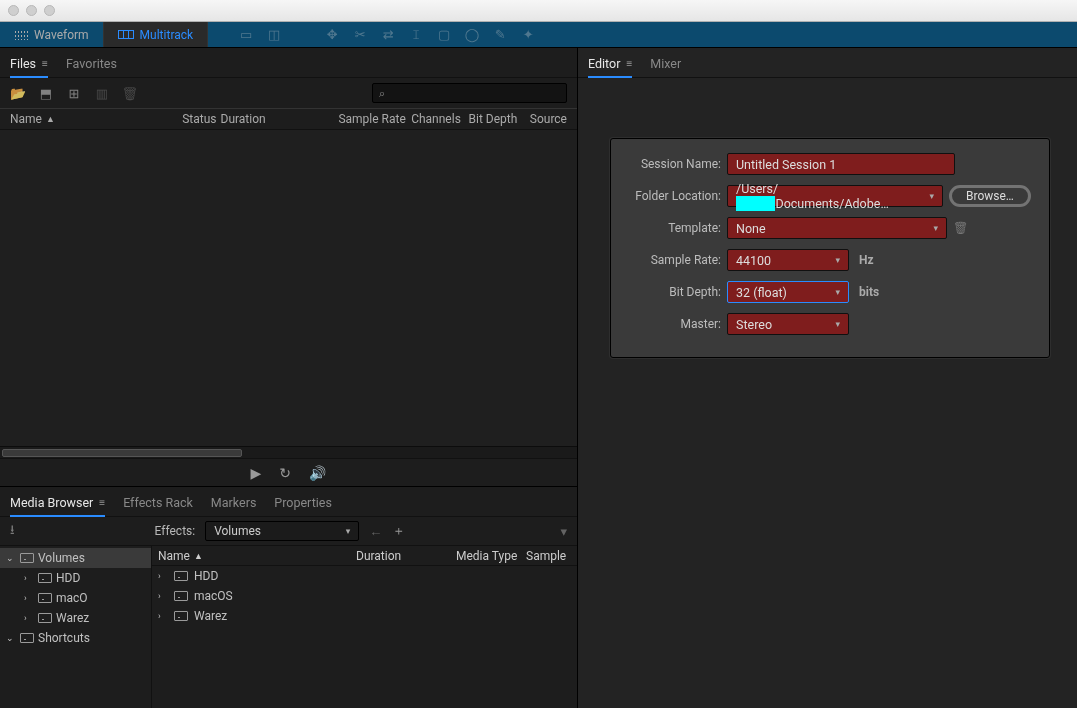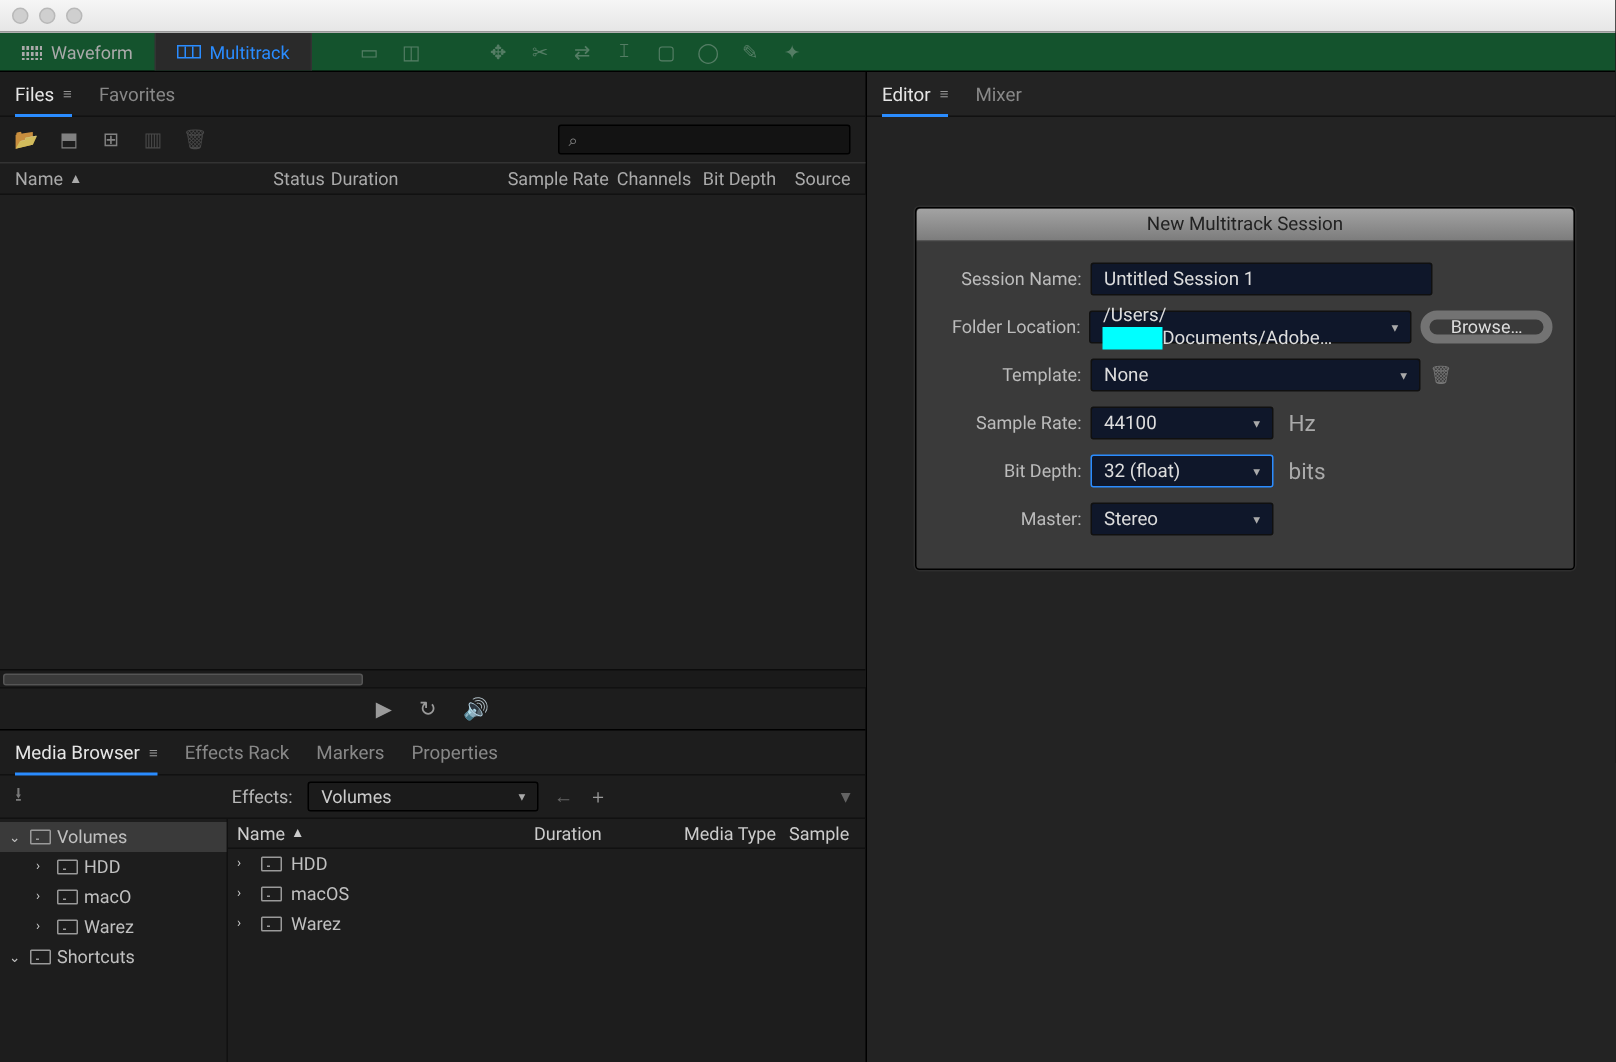--- a/index.html
+++ b/index.html
@@ -25,21 +25,21 @@
   }
   .traffic-light {
     width: 11px; height: 11px; border-radius: 50%;
     background: #cfcfcf; border: 0.5px solid #b8b8b8;
   }
   
   .topbar {
     height: 26px;
     display: flex;
     align-items: stretch;
-    background: #14532d;
+    background: #0c4a6e;
     border-bottom: 1px solid #000;
   }
   .mode-tab {
     display: inline-flex;
     align-items: center;
     gap: 6px;
     padding: 0 14px;
     font-size: 12px;
     color: #aaa;
     border-right: 1px solid #333;
@@ -323,48 +323,48 @@
     margin-bottom: 10px;
     gap: 6px;
   }
   .dlg-label {
     width: 96px;
     text-align: right;
     color: #bcbcbc;
     font-size: 12px;
   }
   .dlg-input, .dlg-select {
-    background: #0f172a;
+    background: #7f1d1d;
     border: 1px solid #101010;
     height: 22px;
     color: #ddd;
     font-size: 12.5px;
     padding: 0 8px;
     border-radius: 2px;
     display: flex;
     align-items: center;
     justify-content: space-between;
   }
   .dlg-input { width: 228px; }
   .dlg-select { width: 220px; }
   .dlg-select.small { width: 122px; }
   .dlg-select.highlight { border: 1px solid #2a8cff; }
   .chev { font-size: 9px; color: #aaa; }
   .browse-btn, .dlg-btn {
     height: 22px;
     padding: 0 14px;
-    border: 6px solid #737373;
+    border: 3px solid #737373;
     border-radius: 12px;
     background: transparent;
     color: #ddd;
     font-size: 12px;
     display:inline-flex; align-items:center;
   }
   .dlg-btn.primary { border: 1.5px solid #e6e6e6; font-weight: 500; width:80px; justify-content:center;}
-  .unit { color: #aaa; font-size: 15px; margin-left: 4px; }
+  .unit { color: #aaa; font-size: 12px; margin-left: 4px; font-weight: bold; }
   .redacted { background: #00ffff; color: transparent; padding: 0 2px; }
   .trash-ico { color:#777; font-size:12px; }
   .dlg-actions {
     display: flex;
     justify-content: flex-end;
     gap: 12px;
     padding-top: 6px;
   }
   .folder-row .dlg-select { width: 216px; }
   .dl-ico { font-size: 13px; opacity:.6;}
@@ -541,21 +541,20 @@
       <span class="panel-tab active">
         <span>Editor</span>
         <span class="tab-menu-icon">≡</span>
       </span>
       <span class="panel-tab">Mixer</span>
     </div>
 
     <div class="right-body">
 
       <div class="dialog">
-        <div class="dlg-title">New Multitrack Session</div>
         <div class="dlg-body">
 
           <div class="dlg-row">
             <span class="dlg-label">Session Name:</span>
             <div class="dlg-input">
               <span>Untitled Session 1</span>
             </div>
           </div>
 
           <div class="dlg-row folder-row">

